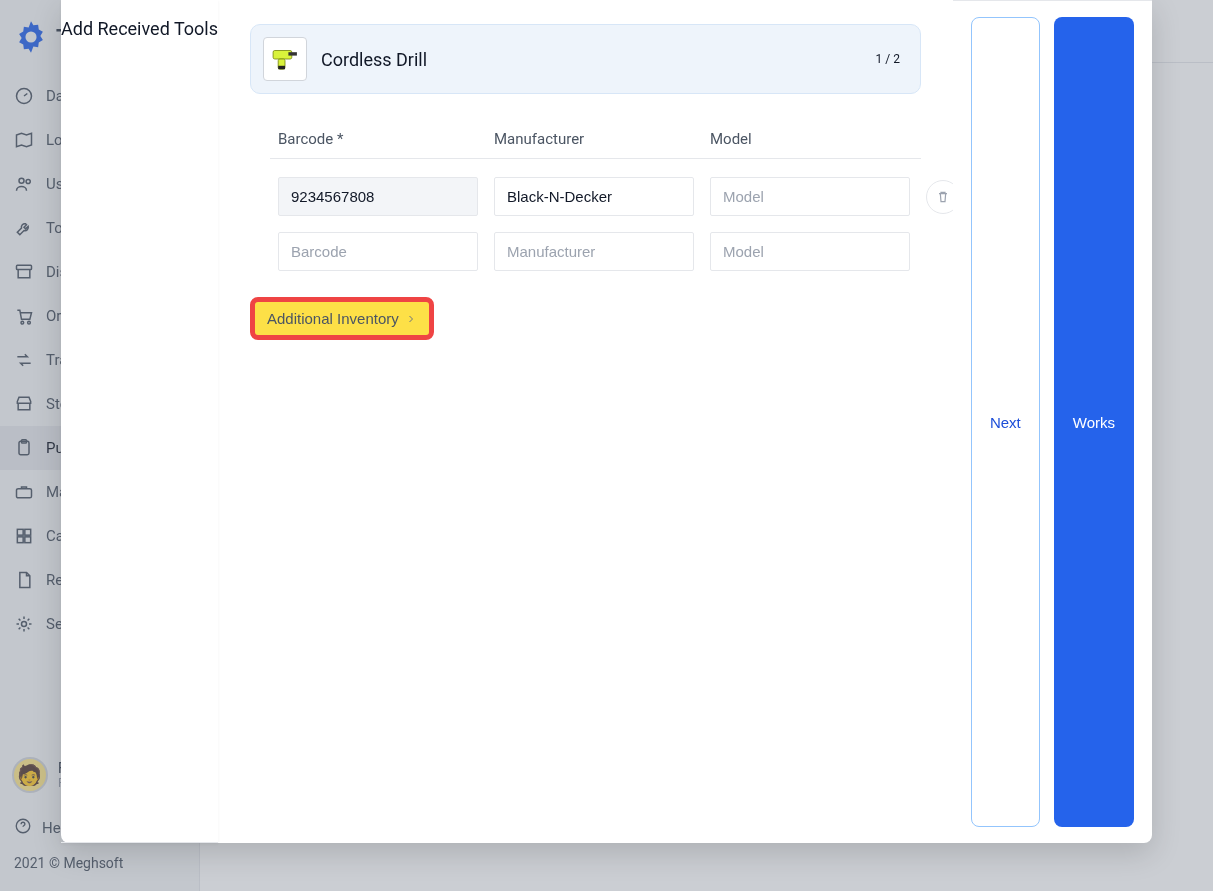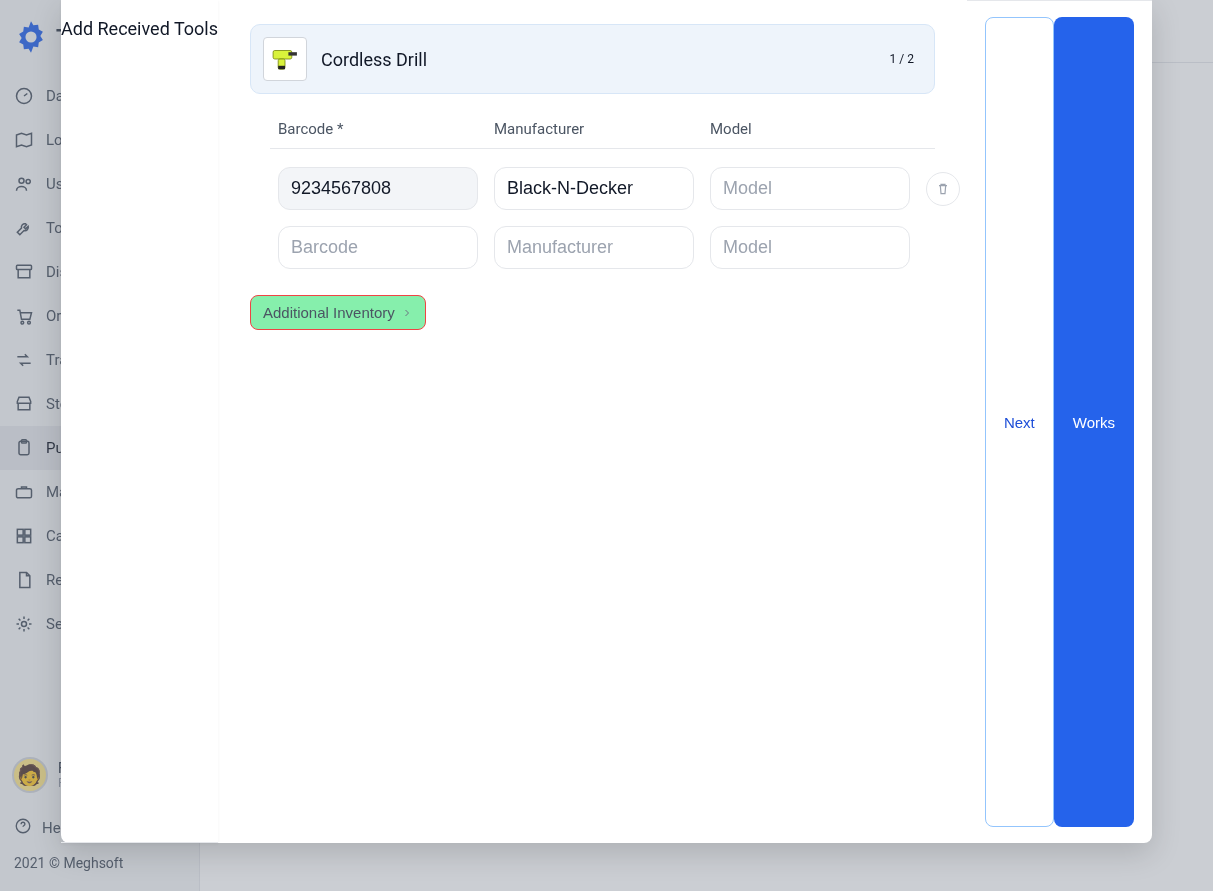--- a/index.html
+++ b/index.html
@@ -106,27 +106,27 @@
       position:absolute;
       top: 0; left: 61px; right: 61px; bottom: 48px;
       background:#fff; border-radius: 0 0 8px 8px;
       display:flex; flex-direction:row;
       box-shadow: 0 10px 30px rgba(0,0,0,0.15);
     }
     .modal-header { text-align:center; padding: 18px 0; font-size:18px; color:#111827; border-bottom: 1px solid #e5e7eb; box-shadow: 0 1px 3px rgba(0,0,0,0.05);}
     .modal-body { flex:1; padding: 24px 32px 16px 32px; overflow:auto; }
     .modal-footer {
       padding: 16px 18px; border-top:1px solid #e5e7eb;
-      display:flex; justify-content:flex-end; 
+      display:flex; justify-content:flex-end; gap:14px;
     }
 
     .tool-card {
       background:#eef4fb; border:1px solid #d7e6f7; border-radius:10px;
       padding: 12px 20px 12px 12px; display:flex; align-items:center; gap:14px;
-      margin-bottom: 22px;
+      margin-bottom: 32px;
     }
     .thumb {
       width:44px; height:44px; border:1px solid #d1d5db; border-radius:4px; background:#fff;
       display:flex; align-items:center; justify-content:center;
     }
     .thumb svg { width:34px; height:34px; }
     .tool-info { flex:1; }
     .tool-name { font-size:18px; color:#111827; }
     .tool-code { font-size:13px; color:#6b7280; margin-top:2px; }
     .tool-count { font-size:12px; color:#111827; }
@@ -139,36 +139,36 @@
       margin-left:20px;
     }
     .grid-header {
       padding: 4px 8px 10px 8px;
       border-bottom:1px solid #e5e7eb;
       color:#4b5563; font-size:15px;
     }
     .grid-body { padding: 18px 0 0 0; display:flex; flex-direction:column; gap:16px; }
     .grid-row { padding: 0 8px; }
     .input {
-      width:100%; padding:10px 12px; border:1px solid #e5e7eb; border-radius:12px;
-      font-size:18px; color:#111827; outline:none; background:#fff;
+      width:100%; padding:10px 12px; border:1px solid #e5e7eb; border-radius:2px;
+      font-size:15px; color:#111827; outline:none; background:#fff;
     }
     .input::placeholder { color:#9ca3af; }
     .input.filled-dim { background:#f3f5f8; }
     .trash-btn {
       width:34px; height:34px; border:1px solid #e5e7eb; border-radius:50%; background:#fff;
       display:flex; align-items:center; justify-content:center; cursor:pointer;
     }
     .trash-btn svg { width:16px; height:16px; stroke:#9ca3af; fill:none; stroke-width:1.8; }
 
     .additional {
       margin-top: 26px;
       display:inline-flex; align-items:center; gap:6px;
-      padding: 8px 12px; border:1px solid #ef4444; border-radius:8px;
-      color:#4b5563; font-size:15px; cursor:pointer; background:#86efac;
+      padding: 8px 12px; border:5px solid #ef4444; border-radius:8px;
+      color:#4b5563; font-size:15px; cursor:pointer; background:#fde047;
     }
     .additional svg { width:12px; height:12px; stroke:#6b7280; fill:none; stroke-width:2; }
   </style>
 </head>
 <body>
 
 <div class="page">
   <aside class="sidebar">
     <div class="logo">
       <svg viewBox="0 0 24 24">

